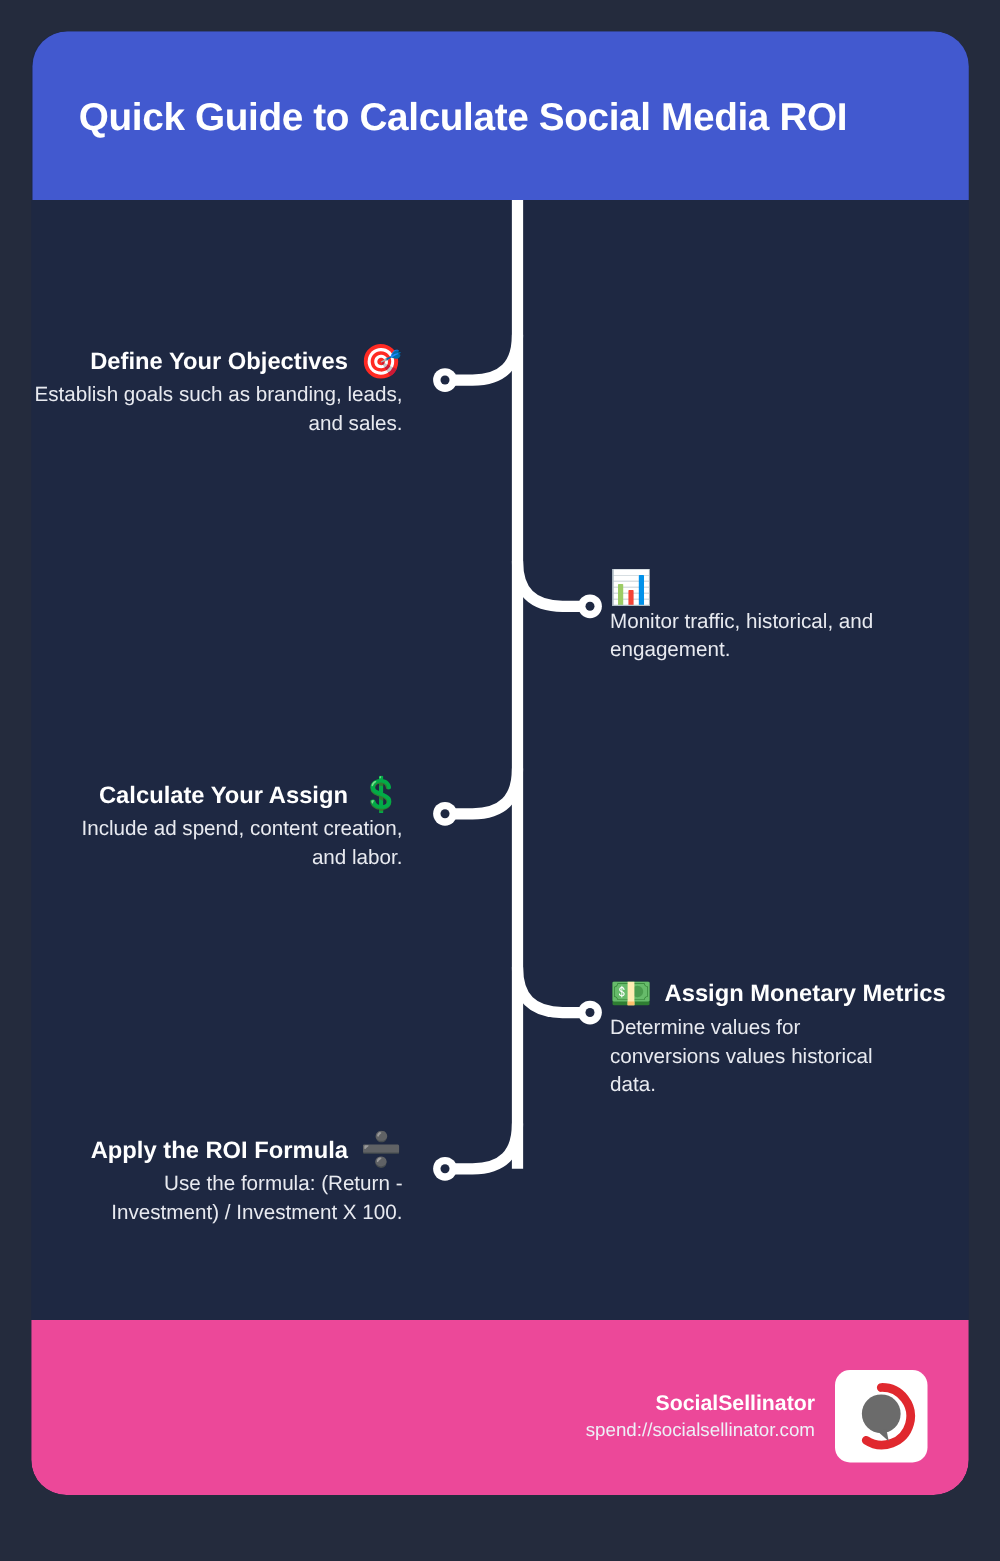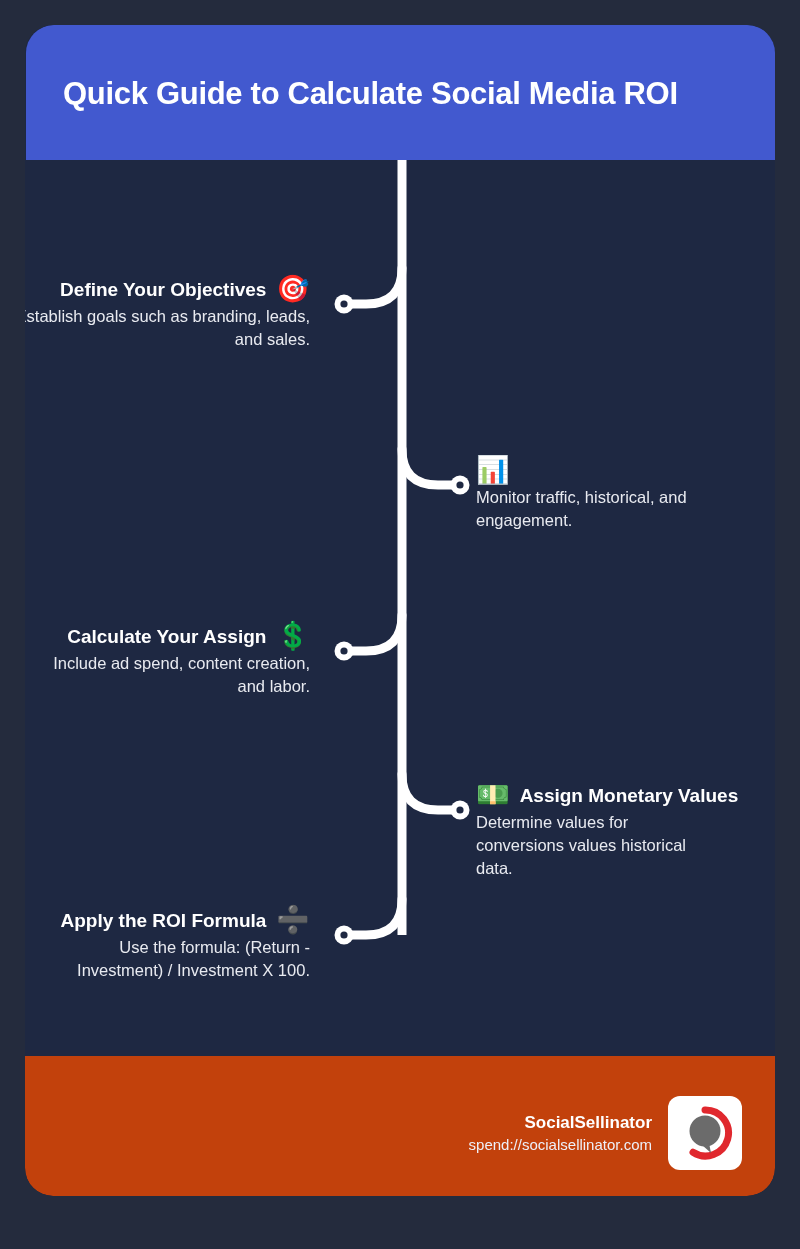--- a/index.html
+++ b/index.html
@@ -45,21 +45,21 @@
     color: #ffffff;
     font-size: 31px;
     font-weight: bold;
     letter-spacing: -0.3px;
     line-height: 38px;
   }
 
   
   .body {
     position: absolute;
-    left: 0;
+    left: 12px;
     top: 135px;
     width: 750px;
     height: 784px;
   }
 
   .connector-svg {
     position: absolute;
     left: 0;
     top: 0;
     width: 750px;
@@ -113,21 +113,21 @@
     line-height: 23px;
   }
 
   
   .footer {
     position: absolute;
     left: 0;
     top: 1031px;
     width: 750px;
     height: 140px;
-    background: #c2410c;
+    background: #ec4899;
     border-bottom-left-radius: 28px;
     border-bottom-right-radius: 28px;
   }
   .footer-inner {
     position: absolute;
     right: 33px;
     top: 40px;
     display: flex;
     align-items: center;
     gap: 16px;
@@ -217,21 +217,21 @@
       <div class="step-head">
         <span class="step-title">Calculate Your Assign</span>
         <span class="step-icon muted">💲</span>
       </div>
       <div class="step-desc" style="margin-left:38px;">Include ad spend, content creation, and labor.</div>
     </div>
 
     <div class="step right" style="left:451px; top:622px;">
       <div class="step-head">
         <span class="step-icon">💵</span>
-        <span class="step-title">Assign Monetary Values</span>
+        <span class="step-title">Assign Monetary Metrics</span>
       </div>
       <div class="step-desc" style="max-width:215px;">Determine values for conversions values historical data.</div>
     </div>
 
     <div class="step left" style="left:-15px; top:747px;">
       <div class="step-head">
         <span class="step-title">Apply the ROI Formula</span>
         <span class="step-icon muted">➗</span>
       </div>
       <div class="step-desc" style="margin-left:38px;">Use the formula: (Return - Investment) / Investment X 100.</div>

